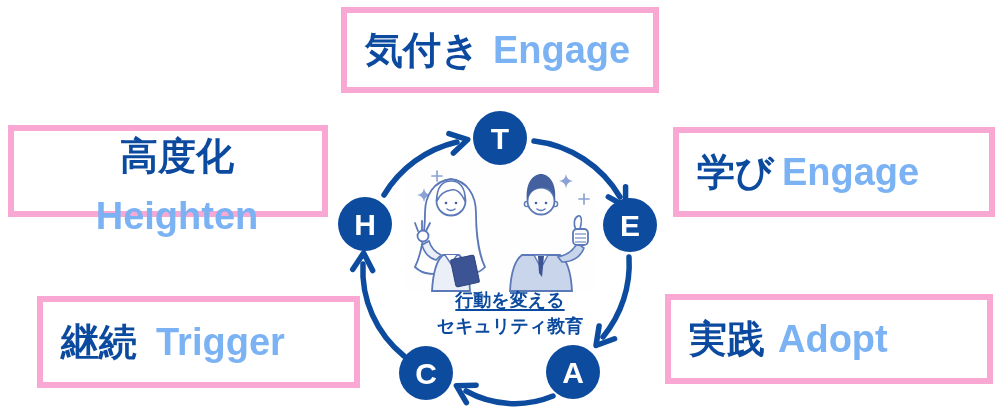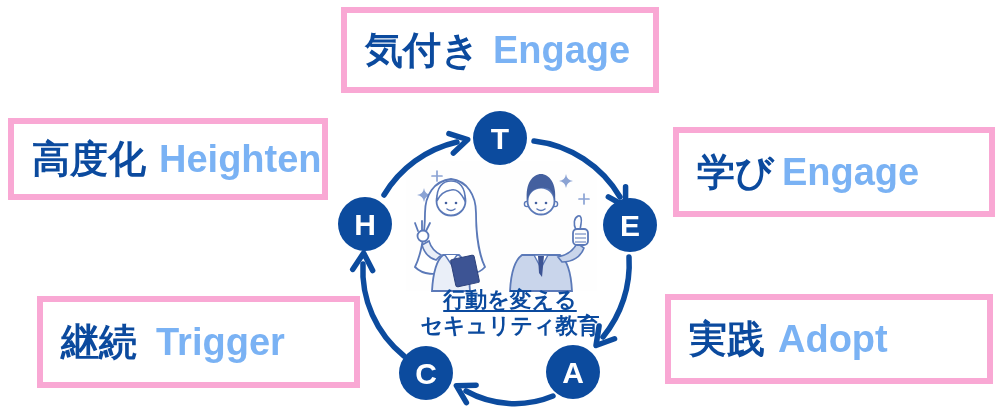--- a/index.html
+++ b/index.html
@@ -9,30 +9,30 @@
   }
   .label-box {
     position:absolute; background:#ffffff; border:6px solid #f9a8d4;
     display:flex; align-items:center; gap:13px; padding-left:18px;
     box-sizing:border-box; white-space:nowrap;
   }
   .label-box .jp { color:#0B4A9E; font-weight:700; font-size:38px; }
   .label-box .en { color:#7AB2F4; font-weight:600; font-size:38px; }
 
   #box-trigger  { left:341px; top:7px;   width:318px; height:86px; }
-  #box-heighten { left:8px;   top:118px; width:320px; height:82px; }
+  #box-heighten { left:8px;   top:125px; width:320px; height:92px;flex-direction:column; }
   #box-engage   { left:673px; top:127px; width:322px; height:90px;gap:8px; }
   #box-continue { left:37px;  top:296px; width:323px; height:92px;gap:19px; }
   #box-adopt    { left:665px; top:294px; width:328px; height:90px; }
 
   svg.cycle { position:absolute; left:0; top:0; width:1000px; height:412px; }
 
   .caption {
     position:absolute; left:405px; top:287px; width:210px; text-align:center;
-    color:#0B4A9E; font-weight:700; font-size:22px; line-height:26px;
+    color:#0B4A9E; font-weight:700; font-size:18px; line-height:26px;
   }
   .caption .cap1 { text-decoration:underline; text-decoration-thickness:2px; text-underline-offset:3px; }
 </style>
 </head>
 <body>
 
 <div class="stage">
 
   <div class="label-box" id="box-trigger">
     <span class="jp">気付き</span>

